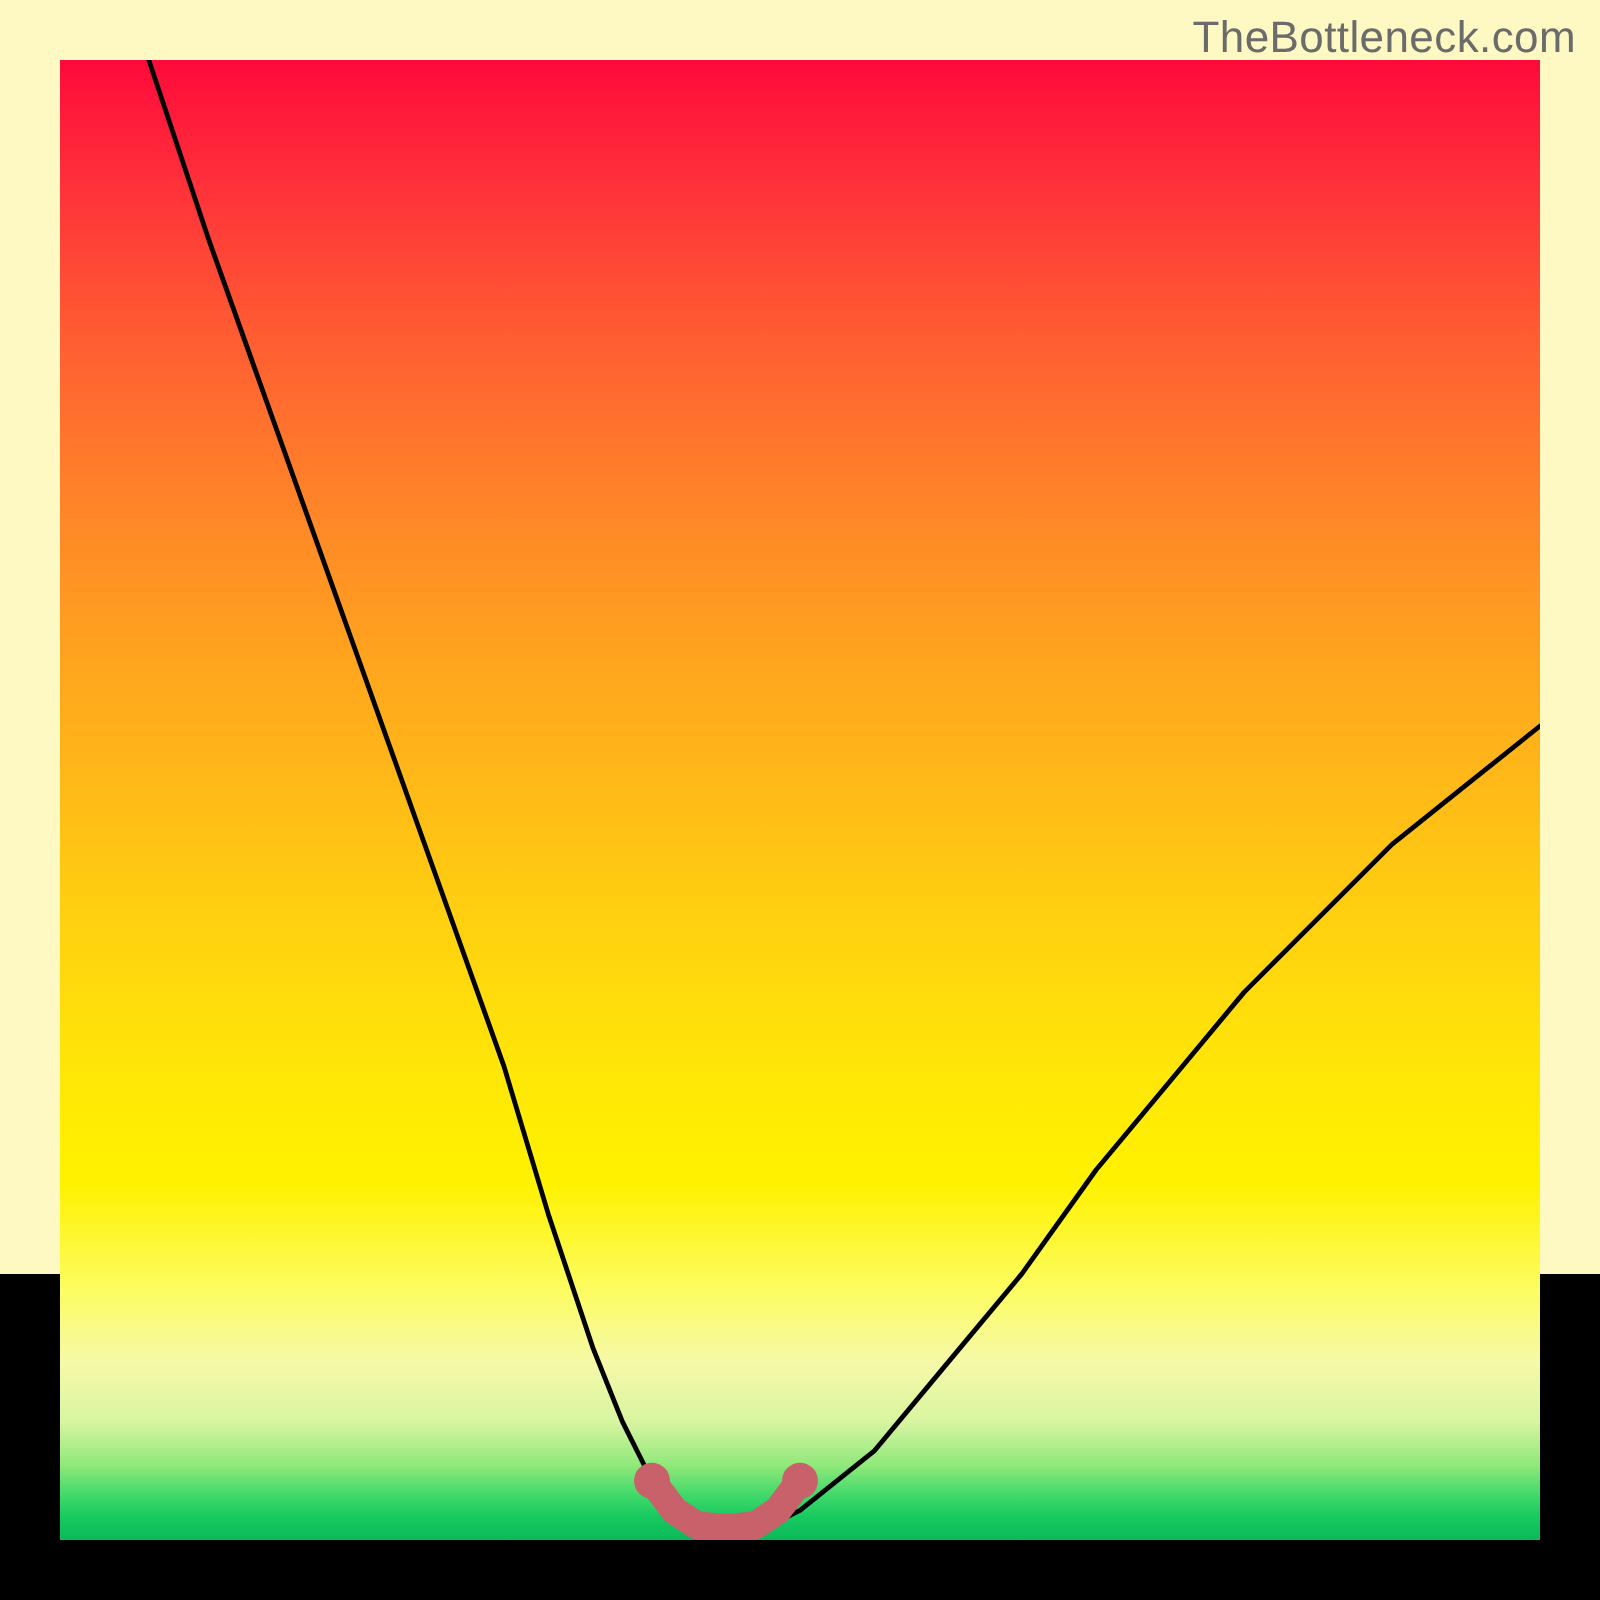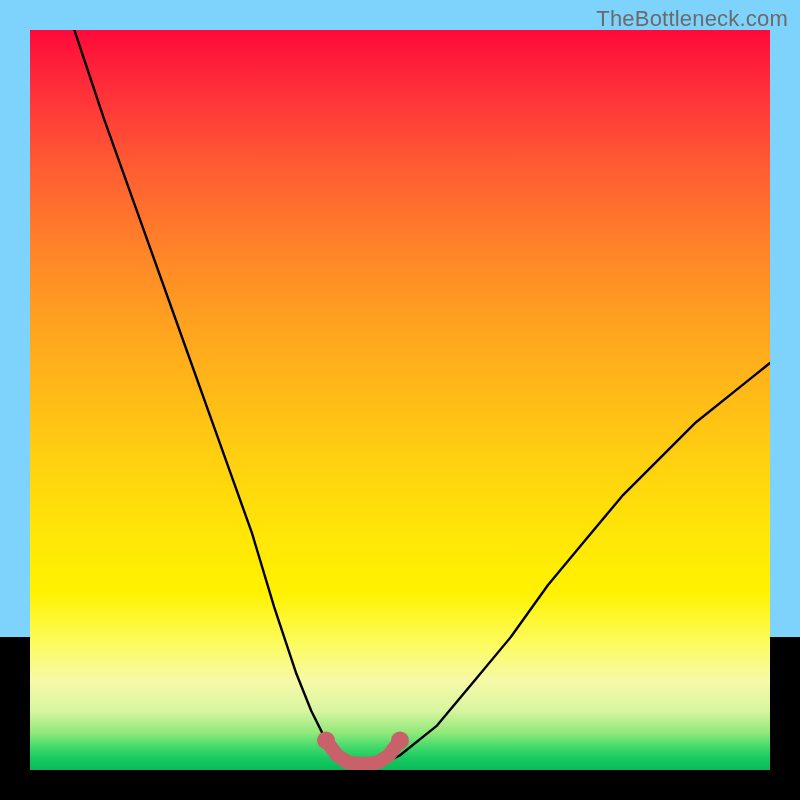--- a/index.html
+++ b/index.html
@@ -8,21 +8,21 @@
     width: 800px;
     height: 800px;
     background: #000;
     overflow: hidden;
     font-family: Arial, Helvetica, sans-serif;
   }
   .frame {
     position: relative;
     width: 800px;
     height: 637px;
-    background: #7dd3fc;
+    background: #fef9c3;
   }
   .plot {
     position: absolute;
     left: 30px;
     top: 30px;
     width: 740px;
     height: 740px;
     background: linear-gradient(to bottom,
       #ff0a3a 0%,
       #ff2f3a 8%,

